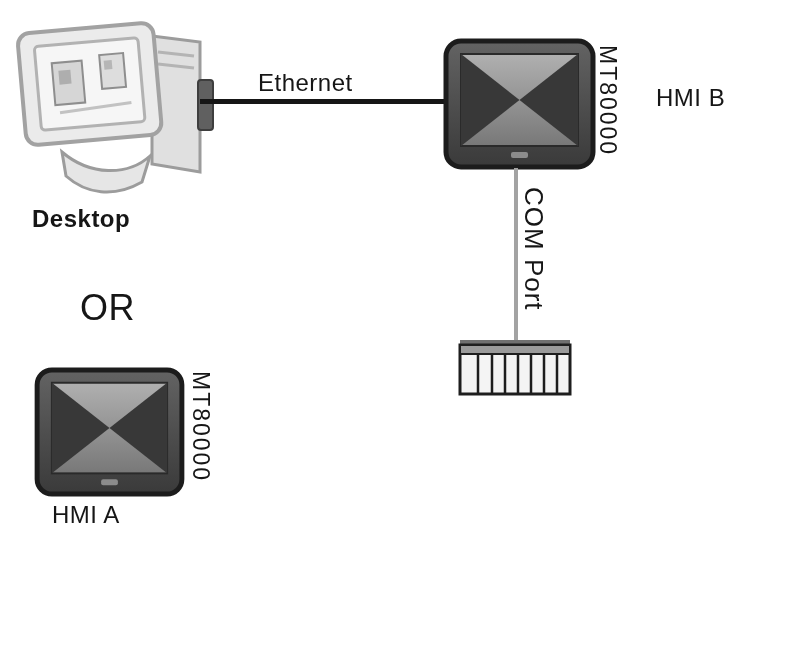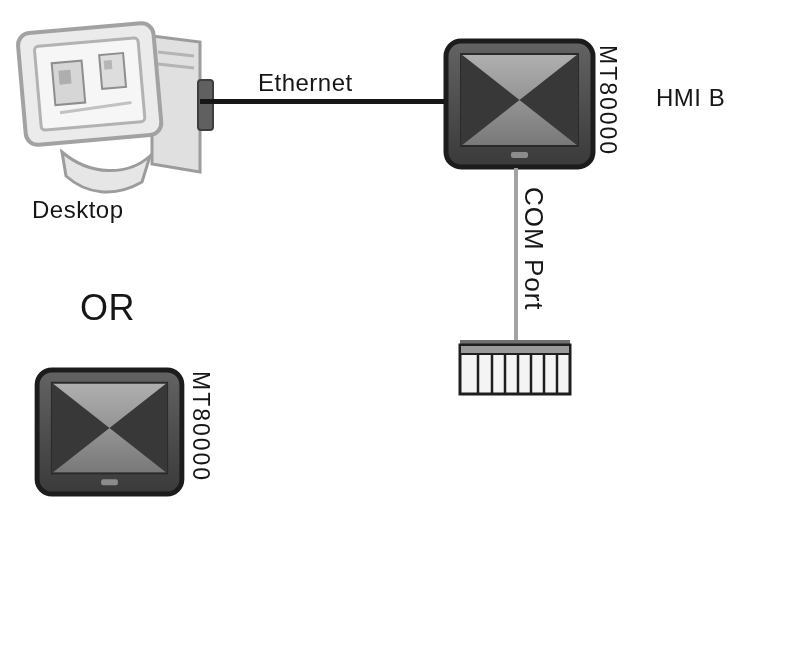--- a/index.html
+++ b/index.html
@@ -32,21 +32,21 @@
     font-size: 23px;
     letter-spacing: 2px;
     color: #161616;
   }
 
   figure { position: absolute; }
   figure svg { display: block; width: 100%; height: 100%; }
 
   
   .desktop-icon { left: 10px;  top: 6px;   width: 206px; height: 200px; }
-  .desktop-label { left: 32px; top: 196px; }
+  .desktop-label { left: 32px; top: 205px; font-weight: bold; }
 
   .ethernet-line {
     position: absolute;
     left: 200px; top: 99px; width: 246px; height: 5px;
     background: #161616;
   }
   .ethernet-label { left: 258px; top: 69px; }
 
   .hmi-b { left: 443px; top: 38px;  width: 153px; height: 132px; }
   .hmi-b-model { left: 596px; top: 45px; }
@@ -157,14 +157,15 @@
         </linearGradient>
       </defs>
       <rect x="3" y="3" width="147" height="126" rx="15" fill="url(#bezA)" stroke="#1c1c1c" stroke-width="5"></rect>
       <rect x="18" y="16" width="117" height="92" fill="url(#scrA)" stroke="#2a2a2a" stroke-width="2"></rect>
       <path d="M18 16 L76.5 62 L18 108 Z" fill="#383838"></path>
       <path d="M135 16 L76.5 62 L135 108 Z" fill="#383838"></path>
       <rect x="68" y="114" width="17" height="6" rx="2" fill="#8c8c8c"></rect>
     </svg>
   </figure>
   <div class="vlabel hmi-a-model">MT80000</div>
+  <div class="label hmi-a-label">HMI A</div>
 
 </div>
 
 </body></html>

